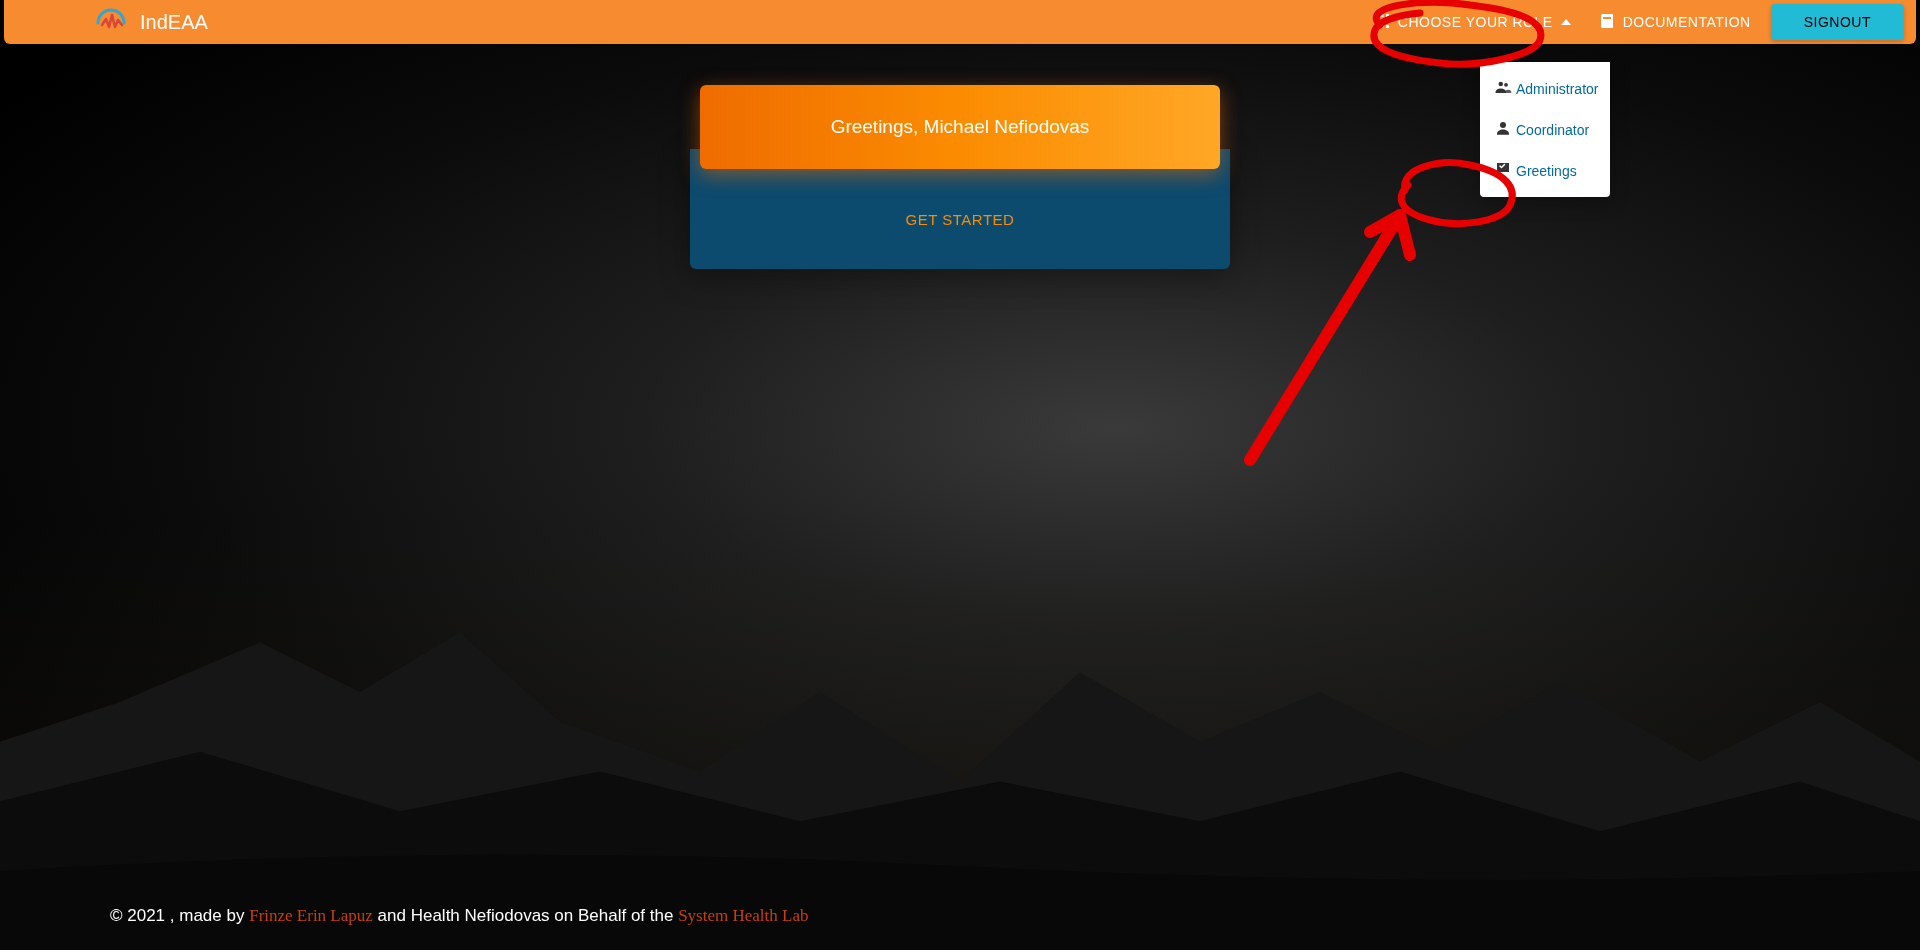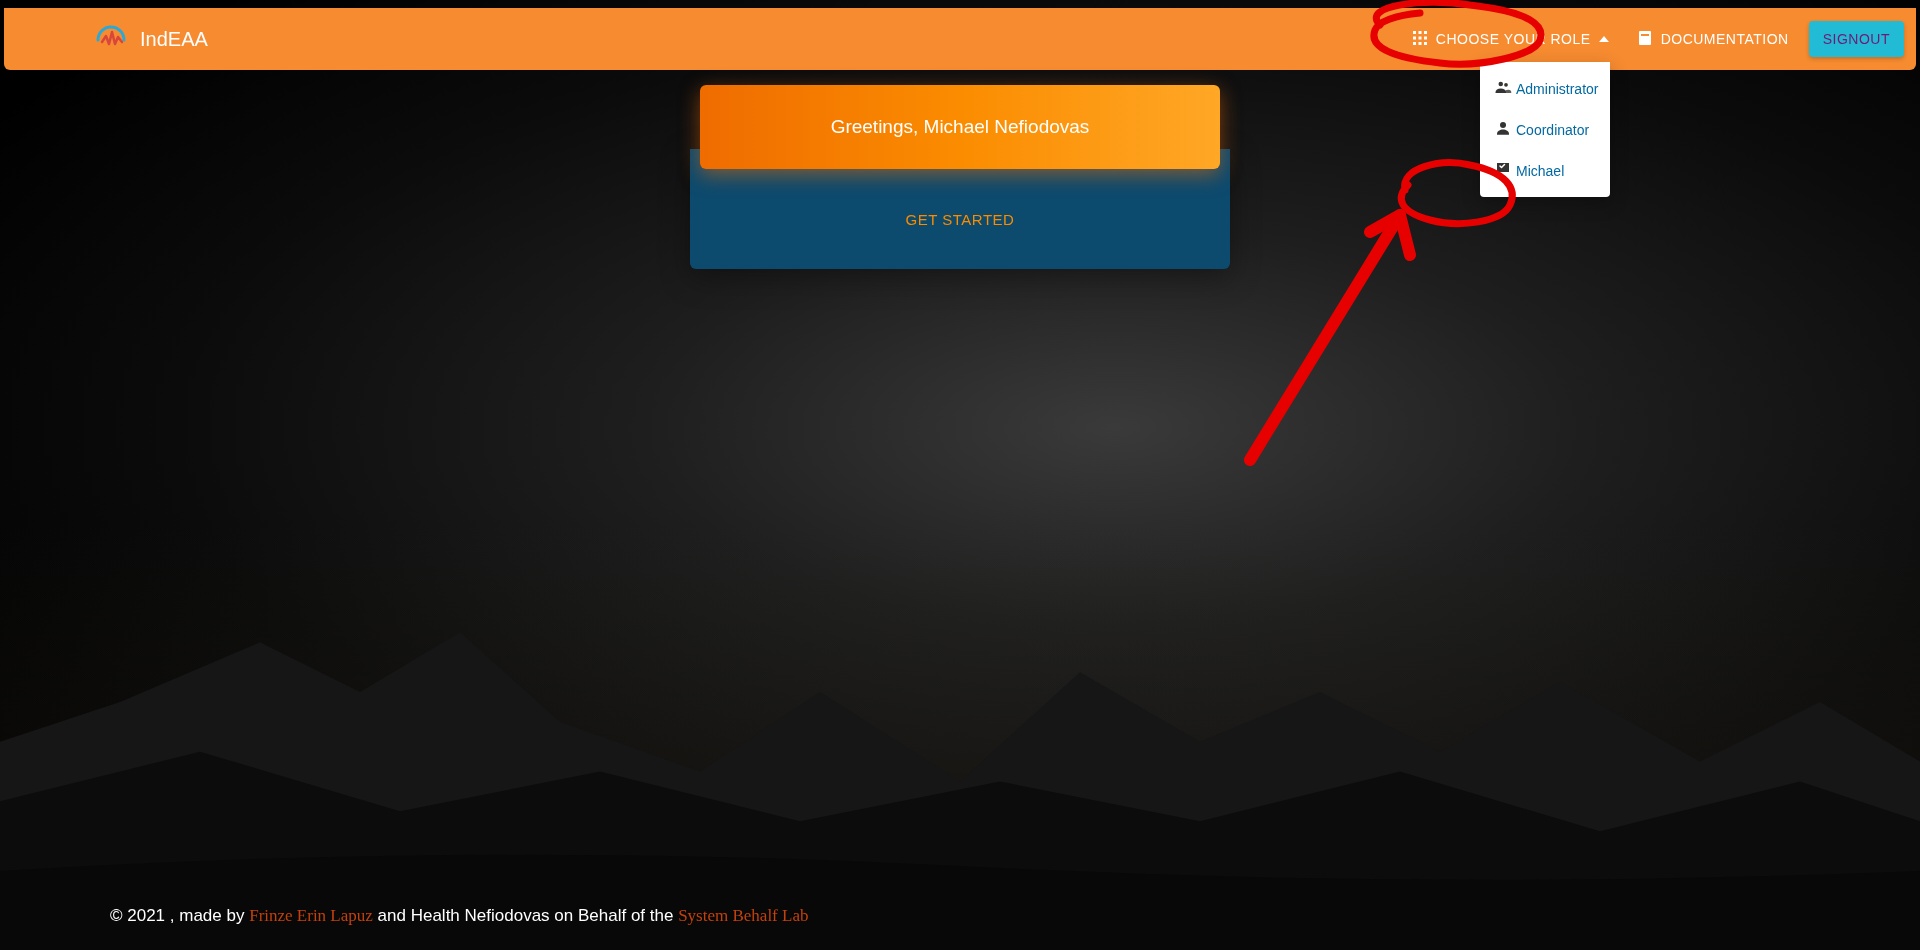--- a/index.html
+++ b/index.html
@@ -46,41 +46,41 @@
   .mountains {
     position: absolute; left:0; right:0; bottom:0; height: 45%;
     z-index: 2;
   }
   .mountains svg { width:100%; height:100%; display:block; }
 
   
   .header {
     position: relative;
     z-index: 10;
-    height: 62px;
+    height: 44px;
     background: #f68b30;
     border-radius: 0 0 6px 6px;
-    margin: 8px 4px;
+    margin: 0 4px;
     display: flex;
     align-items: center;
     padding: 0 12px 0 90px;
     color: #fff;
   }
   .brand { display:flex; align-items:center; gap:12px; }
   .brand-title { font-size: 20px; font-weight: 400; }
   .spacer { flex: 1; }
   .nav-btn {
     display:flex; align-items:center; gap:8px;
     padding: 8px 14px; font-size: 14px; color:#fff;
     text-transform: uppercase; letter-spacing: .5px;
     cursor: pointer; border-radius: 4px;
   }
   .signout {
-    background:#22bbd6; color:#701a75;
-    padding: 10px 14px; border-radius:4px;
+    background:#22bbd6; color:#000000;
+    padding: 10px 33px; border-radius:4px;
     font-size:14px; letter-spacing:.5px;
     margin-left: 6px;
     box-shadow: 0 2px 4px rgba(0,0,0,.2);
     cursor:pointer;
   }
   .caret-up {
     width:0;height:0;border-left:5px solid transparent;border-right:5px solid transparent;border-bottom:6px solid #fff;
   }
 
   
@@ -229,21 +229,21 @@
     </span>
     <span>Coordinator</span>
   </div>
   <div class="dd-item">
     <span>
       <svg width="18" height="18" viewBox="0 0 24 24" fill="#333">
           <path d="M4 4h16v12H8l-4 4z"></path>
           <path d="M8 8l2 2 4-4" stroke="#fff" stroke-width="2" fill="none" stroke-linecap="round" stroke-linejoin="round"></path>
         </svg>
     </span>
-    <span>Michael</span>
+    <span>Greetings</span>
   </div>
 </div>
 
 <div class="card-wrap">
   <div class="card-header">
     <span>Greetings, Michael Nefiodovas</span>
   </div>
   <div class="card-body">
     <div class="get-started">
       <span>GET STARTED</span>
@@ -261,14 +261,14 @@
     <path d="M1250 460 L1400 215" stroke-width="12"></path>
 
     <path d="M1400 215 L1370 232 M1400 215 L1410 255" stroke-width="12"></path>
   </g>
 </svg>
 
 <div class="footer">
   <span>© 2021 , made by </span>
   <a>Frinze Erin Lapuz</a>
   <span> and Health Nefiodovas on Behalf of the </span>
-  <a>System Behalf Lab</a>
+  <a>System Health Lab</a>
 </div>
 
 </body></html>

